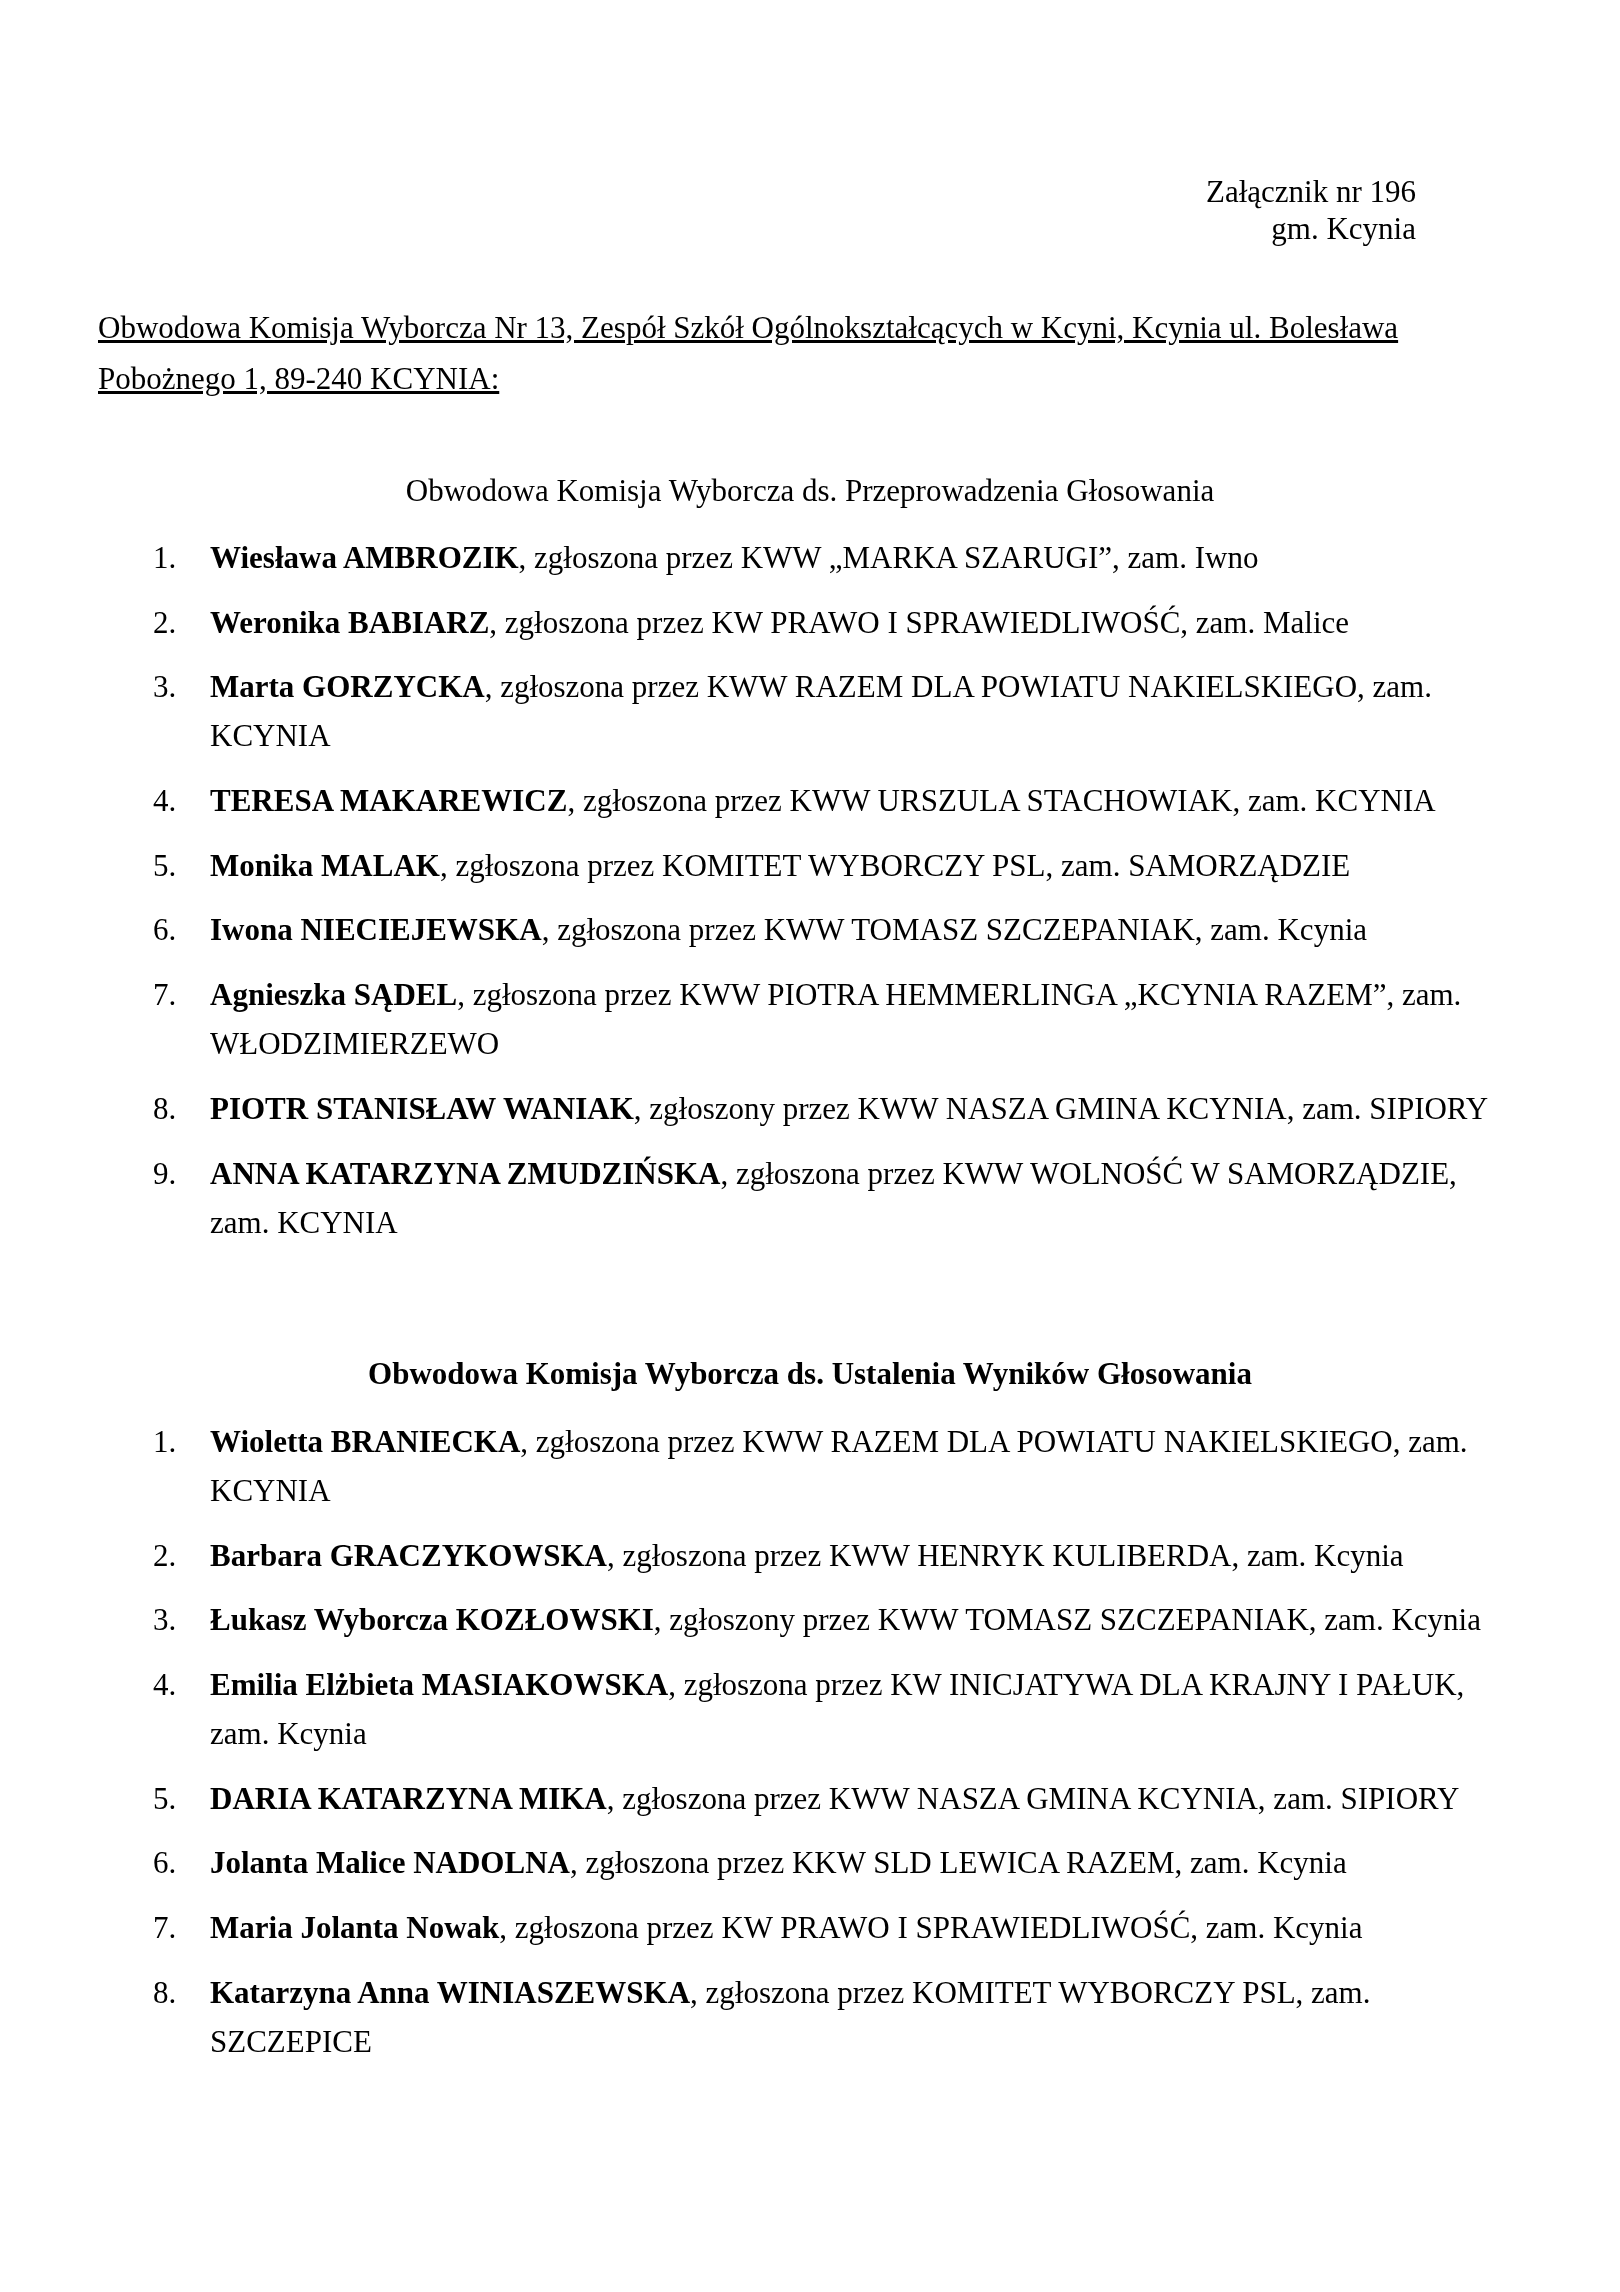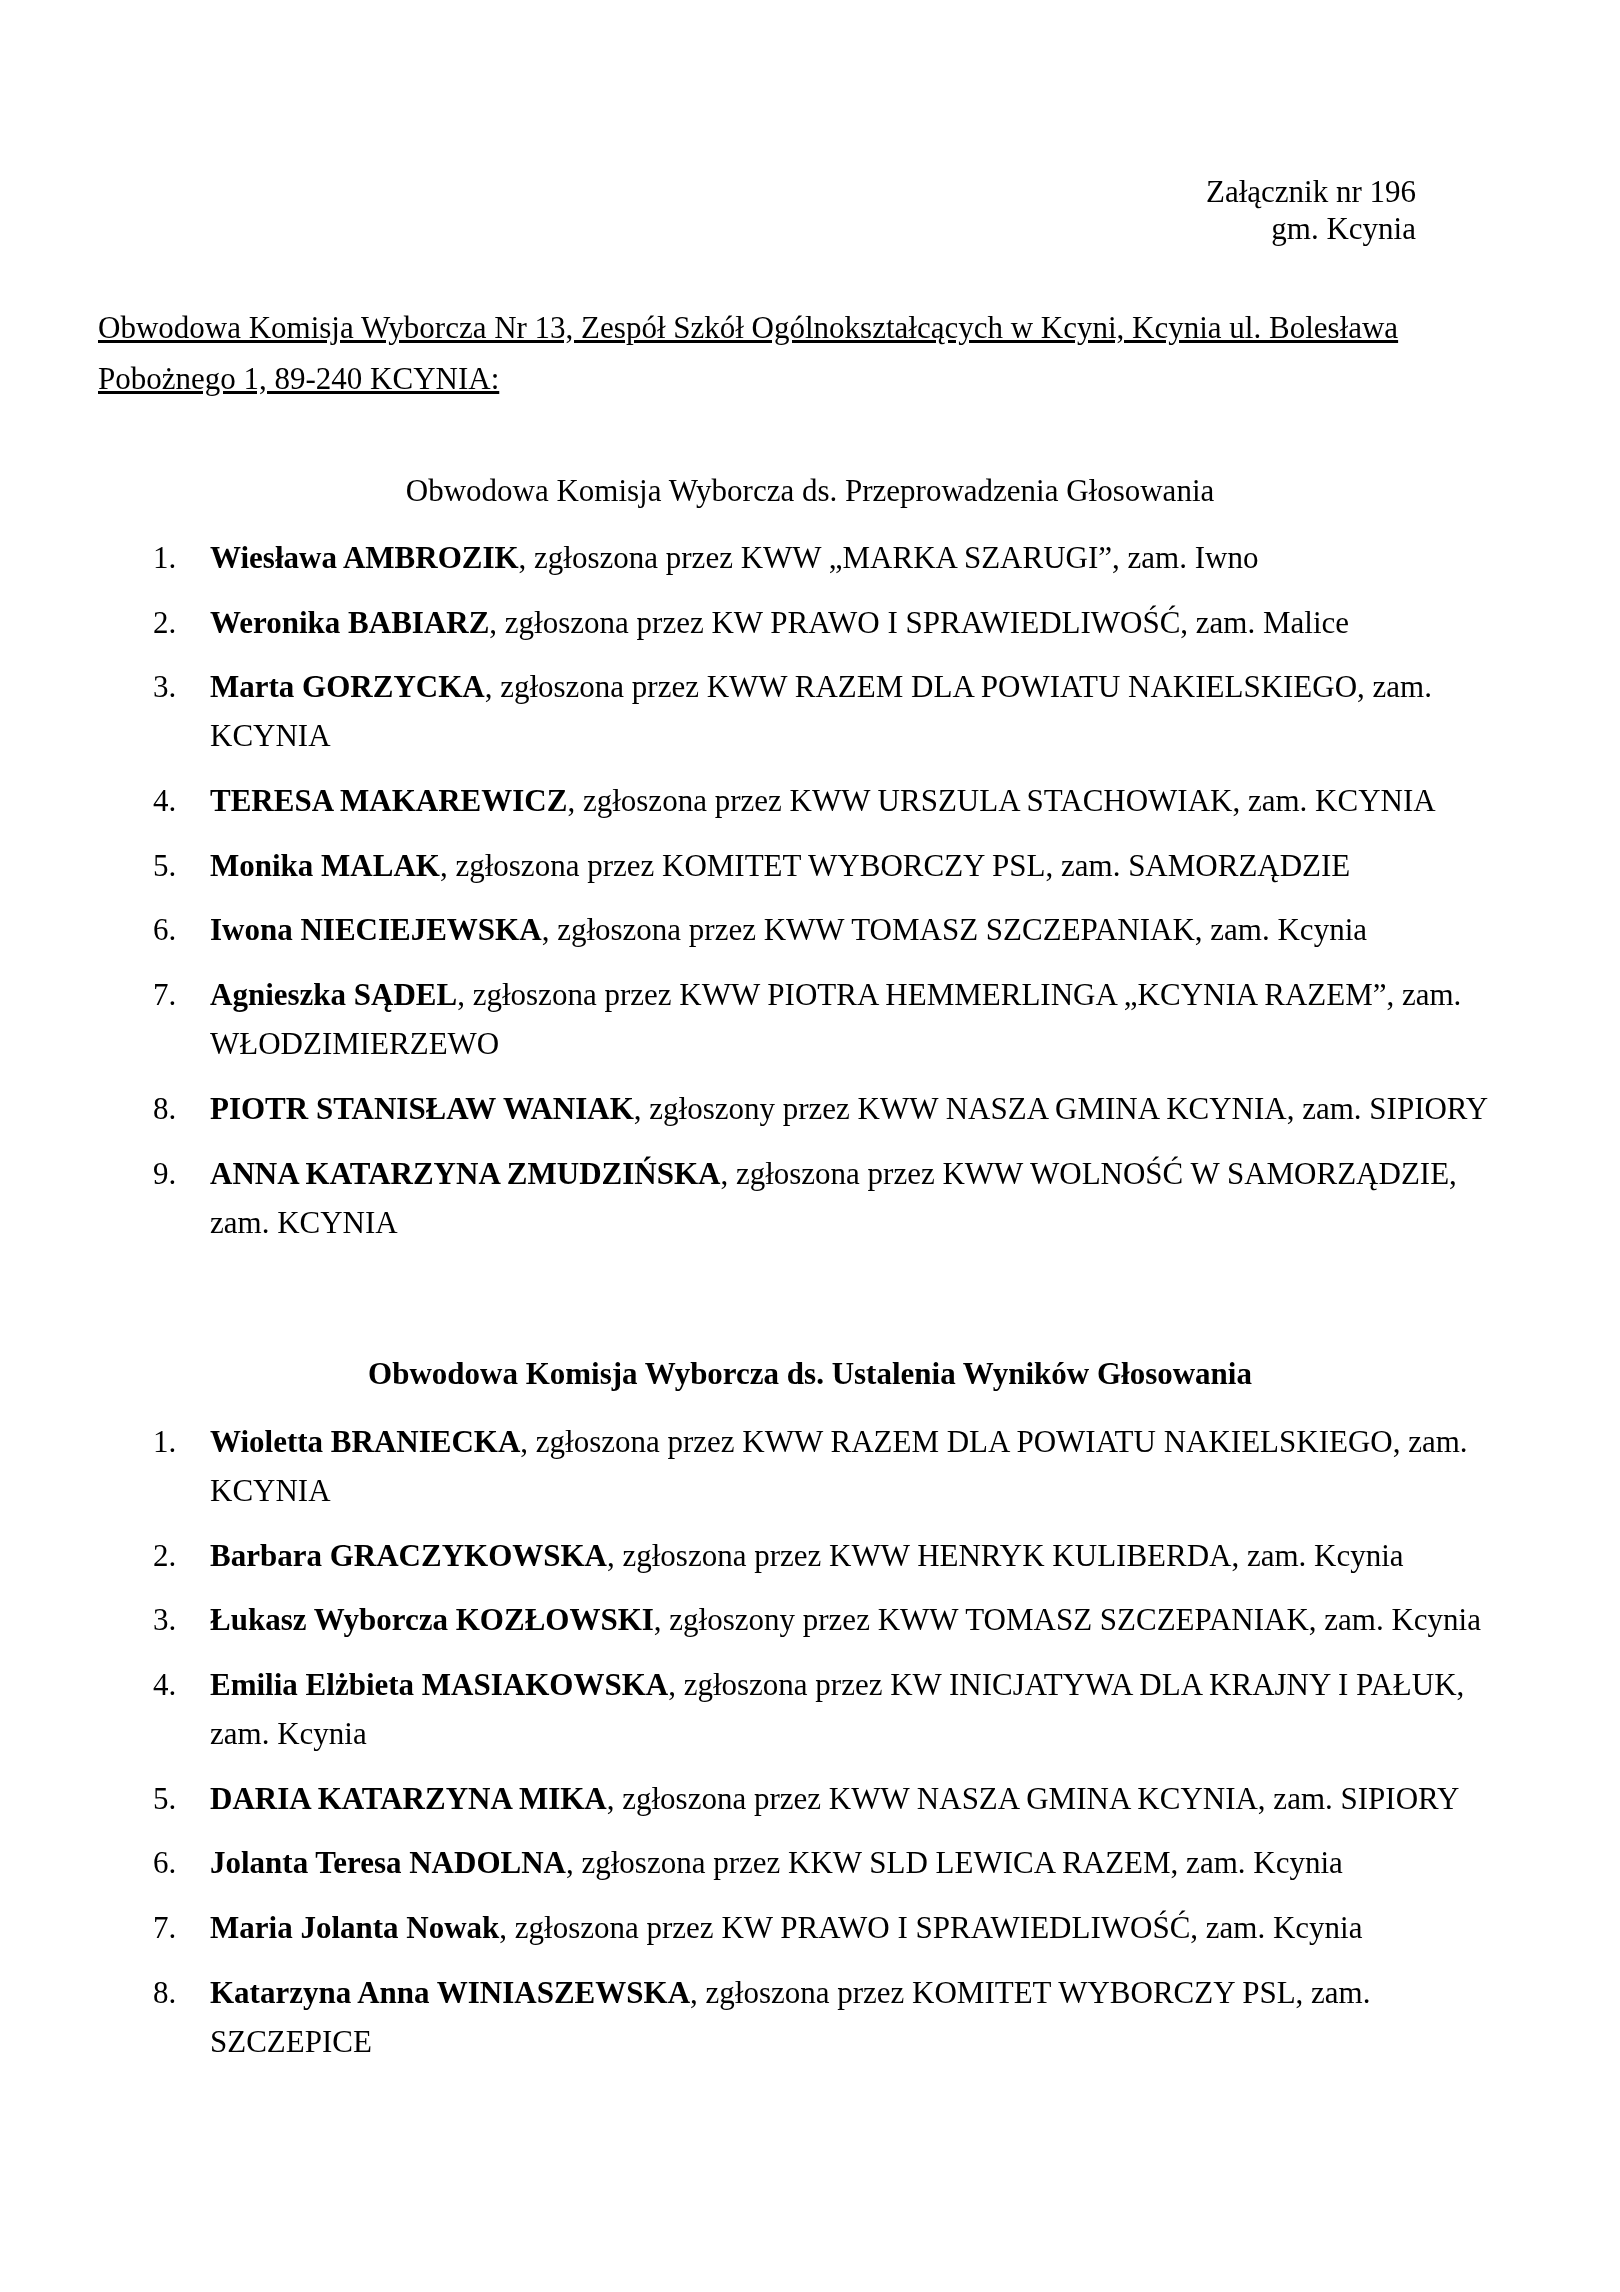--- a/index.html
+++ b/index.html
@@ -81,19 +81,19 @@
     <li class="item"><span class="num">9.</span><span class="bold">ANNA KATARZYNA ZMUDZIŃSKA</span><span>, zgłoszona przez KWW WOLNOŚĆ W SAMORZĄDZIE, zam. KCYNIA</span></li>
   </ol>
 
   <div class="section-title" style="top:1355px;font-weight:bold;">Obwodowa Komisja Wyborcza ds. Ustalenia Wyników Głosowania</div>
   <ol class="list" style="top:1417px;">
     <li class="item"><span class="num">1.</span><span class="bold">Wioletta BRANIECKA</span><span>, zgłoszona przez KWW RAZEM DLA POWIATU NAKIELSKIEGO, zam. KCYNIA</span></li>
     <li class="item"><span class="num">2.</span><span class="bold">Barbara GRACZYKOWSKA</span><span>, zgłoszona przez KWW HENRYK KULIBERDA, zam. Kcynia</span></li>
     <li class="item"><span class="num">3.</span><span class="bold">Łukasz Wyborcza KOZŁOWSKI</span><span>, zgłoszony przez KWW TOMASZ SZCZEPANIAK, zam. Kcynia</span></li>
     <li class="item"><span class="num">4.</span><span class="bold">Emilia Elżbieta MASIAKOWSKA</span><span>, zgłoszona przez KW INICJATYWA DLA KRAJNY I PAŁUK, zam. Kcynia</span></li>
     <li class="item"><span class="num">5.</span><span class="bold">DARIA KATARZYNA MIKA</span><span>, zgłoszona przez KWW NASZA GMINA KCYNIA, zam. SIPIORY</span></li>
-    <li class="item"><span class="num">6.</span><span class="bold">Jolanta Teresa NADOLNA</span><span>, zgłoszona przez KKW SLD LEWICA RAZEM, zam. Kcynia</span></li>
+    <li class="item"><span class="num">6.</span><span class="bold">Jolanta Malice NADOLNA</span><span>, zgłoszona przez KKW SLD LEWICA RAZEM, zam. Kcynia</span></li>
     <li class="item"><span class="num">7.</span><span class="bold">Maria Jolanta Nowak</span><span>, zgłoszona przez KW PRAWO I SPRAWIEDLIWOŚĆ, zam. Kcynia</span></li>
     <li class="item"><span class="num">8.</span><span class="bold">Katarzyna Anna WINIASZEWSKA</span><span>, zgłoszona przez KOMITET WYBORCZY PSL, zam. SZCZEPICE</span></li>
   </ol>
 
 </div>
 
 
 </body></html>

